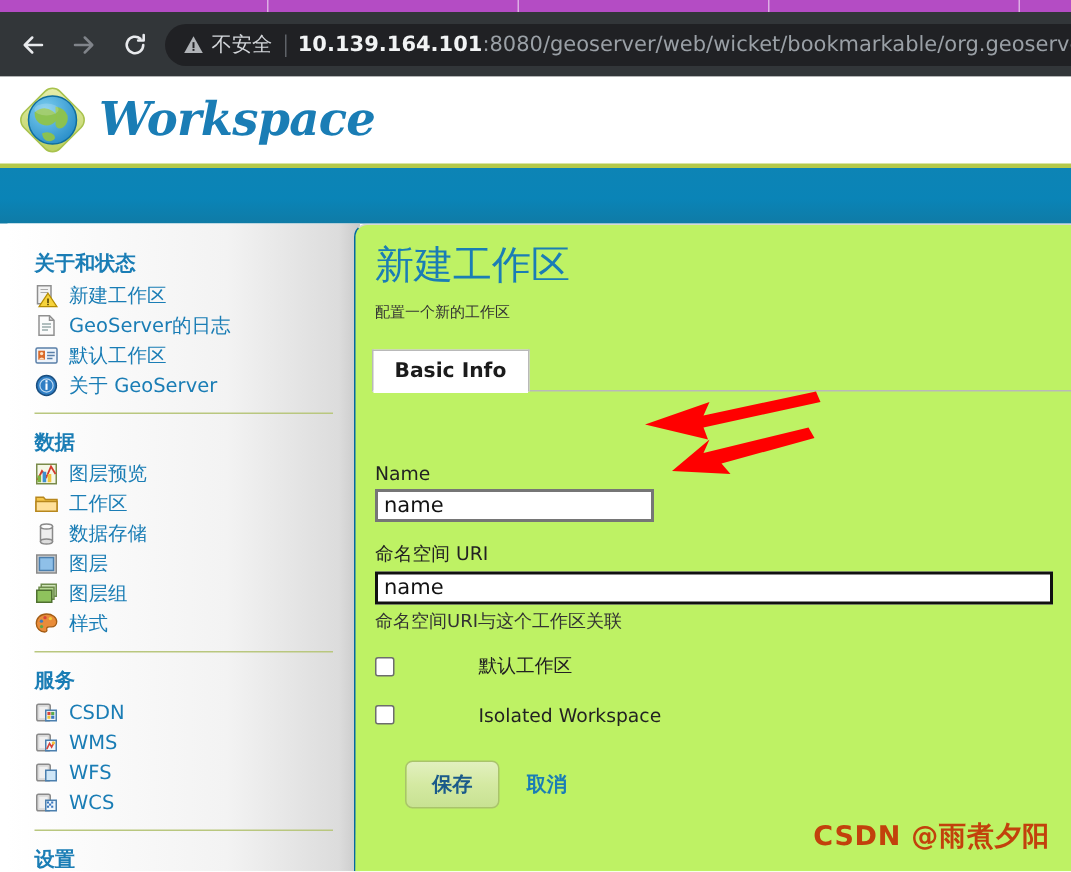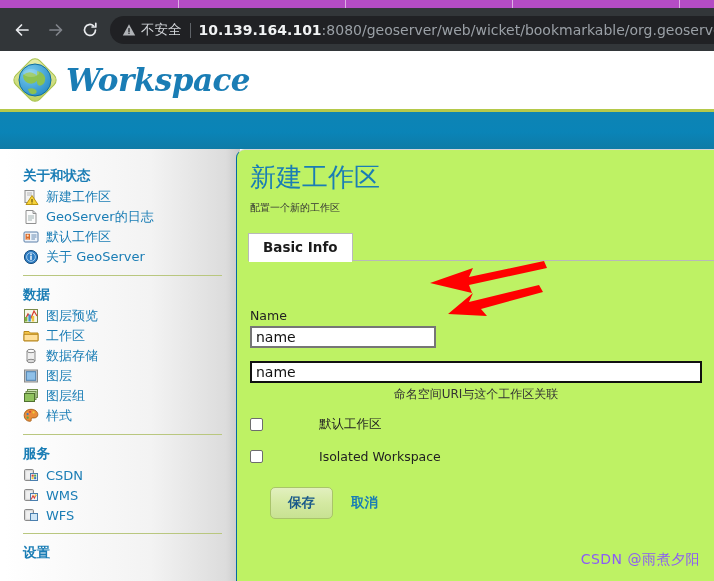--- a/index.html
+++ b/index.html
@@ -165,21 +165,20 @@
     display: block; height: 22px; padding: 1px 4px;
     font-size: 14px; color: #111;
     font-family: "DejaVu Sans", sans-serif;
     background: #fff; outline: none;
   }
   input#name-field { width: 186px; border: 2px solid #767676; }
   input#uri-field  { width: 452px; border: 2px solid #111; }
   .help-text {
     font-size: 12px; color: #333; margin-top: 3px;
     font-family: "DejaVu Sans", sans-serif;
-    text-align: center;
   }
   .gap { height: 13px; }
 
   .cbrow { display: flex; align-items: center; height: 22px; margin-top: 10px; }
   .cbox {
     width: 13px; height: 13px; border: 1px solid #6d6d6d;
     background: #fff; border-radius: 2px; margin-right: 8px; flex: 0 0 auto;
   }
   .cbrow .lbl {
     font-size: 12.5px; color: #222;
@@ -199,22 +198,23 @@
     color: #1a7db5; cursor: pointer; text-decoration: none;
     font-family: "DejaVu Sans", sans-serif;
   }
 
   
   .arrows { position: absolute; top: 0; left: 0; width: 714px; height: 581px;
             pointer-events: none; }
 
   .watermark {
     position: absolute; right: 14px; bottom: 12px;
-    font-size: 14px; color: #8b5cf6; letter-spacing: 0.5px;
-    font-family: "DejaVu Sans", sans-serif;
+    font-size: 18px; color: #c2410c; letter-spacing: 0.5px;
+    font-family: "DejaVu Sans", sans-serif;
+    font-weight: bold;
   }
 </style>
 </head>
 <body>
 
 <div id="app">
 
   <div class="tabstrip">
     <div class="tabsep" style="left:178px"></div>
     <div class="tabsep" style="left:345px"></div>
@@ -434,20 +434,35 @@
       <div class="sb-item">
         <span class="ico">
           <svg width="16" height="16" viewBox="0 0 16 16">
             <rect x="1.5" y="2.5" width="9" height="11" rx="1.2" fill="#d9d9d9" stroke="#8a8a8a" stroke-width="1"></rect>
             <rect x="3.2" y="4.2" width="5.6" height="7.6" fill="#f0f0f0"></rect>
             <rect x="7.5" y="6.5" width="7" height="7" fill="#cfe6f7" stroke="#4b7fae" stroke-width="1"></rect>
           </svg>
         </span>
         <span class="lbl">WFS</span>
       </div>
+      <div class="sb-item">
+        <span class="ico">
+          <svg width="16" height="16" viewBox="0 0 16 16">
+            <rect x="1.5" y="2.5" width="9" height="11" rx="1.2" fill="#d9d9d9" stroke="#8a8a8a" stroke-width="1"></rect>
+            <rect x="3.2" y="4.2" width="5.6" height="7.6" fill="#f0f0f0"></rect>
+            <rect x="7.5" y="6.5" width="7" height="7" fill="#eef6fb" stroke="#4b7fae" stroke-width="1"></rect>
+            <rect x="8.3" y="7.3" width="1.4" height="1.4" fill="#3c79c0"></rect>
+            <rect x="11.1" y="7.3" width="1.4" height="1.4" fill="#3c79c0"></rect>
+            <rect x="9.7" y="8.7" width="1.4" height="1.4" fill="#3c79c0"></rect>
+            <rect x="8.3" y="10.1" width="1.4" height="1.4" fill="#3c79c0"></rect>
+            <rect x="11.1" y="10.1" width="1.4" height="1.4" fill="#3c79c0"></rect>
+          </svg>
+        </span>
+        <span class="lbl">WCS</span>
+      </div>
 
       <div class="sb-rule"></div>
 
       <div class="sb-section">设置</div>
 
     </div>
 
     <div class="content">
       <div class="c-title">新建工作区</div>
       <div class="c-sub">配置一个新的工作区</div>
@@ -456,20 +471,21 @@
         <div class="tab active">Basic Info</div>
         <div class="tabline"></div>
       </div>
 
       <div class="form">
         <div class="fld-label">Name</div>
         <input class="txt" id="name-field" type="text" value="name" style="">
 
         <div class="gap"></div>
 
+        <div class="fld-label">命名空间 URI</div>
         <input class="txt" id="uri-field" type="text" value="name" style="">
         <div class="help-text">命名空间URI与这个工作区关联</div>
 
         <div class="cbrow">
           <span class="cbox"></span>
           <span class="lbl">默认工作区</span>
         </div>
         <div class="cbrow">
           <span class="cbox"></span>
           <span class="lbl">Isolated Workspace</span>

